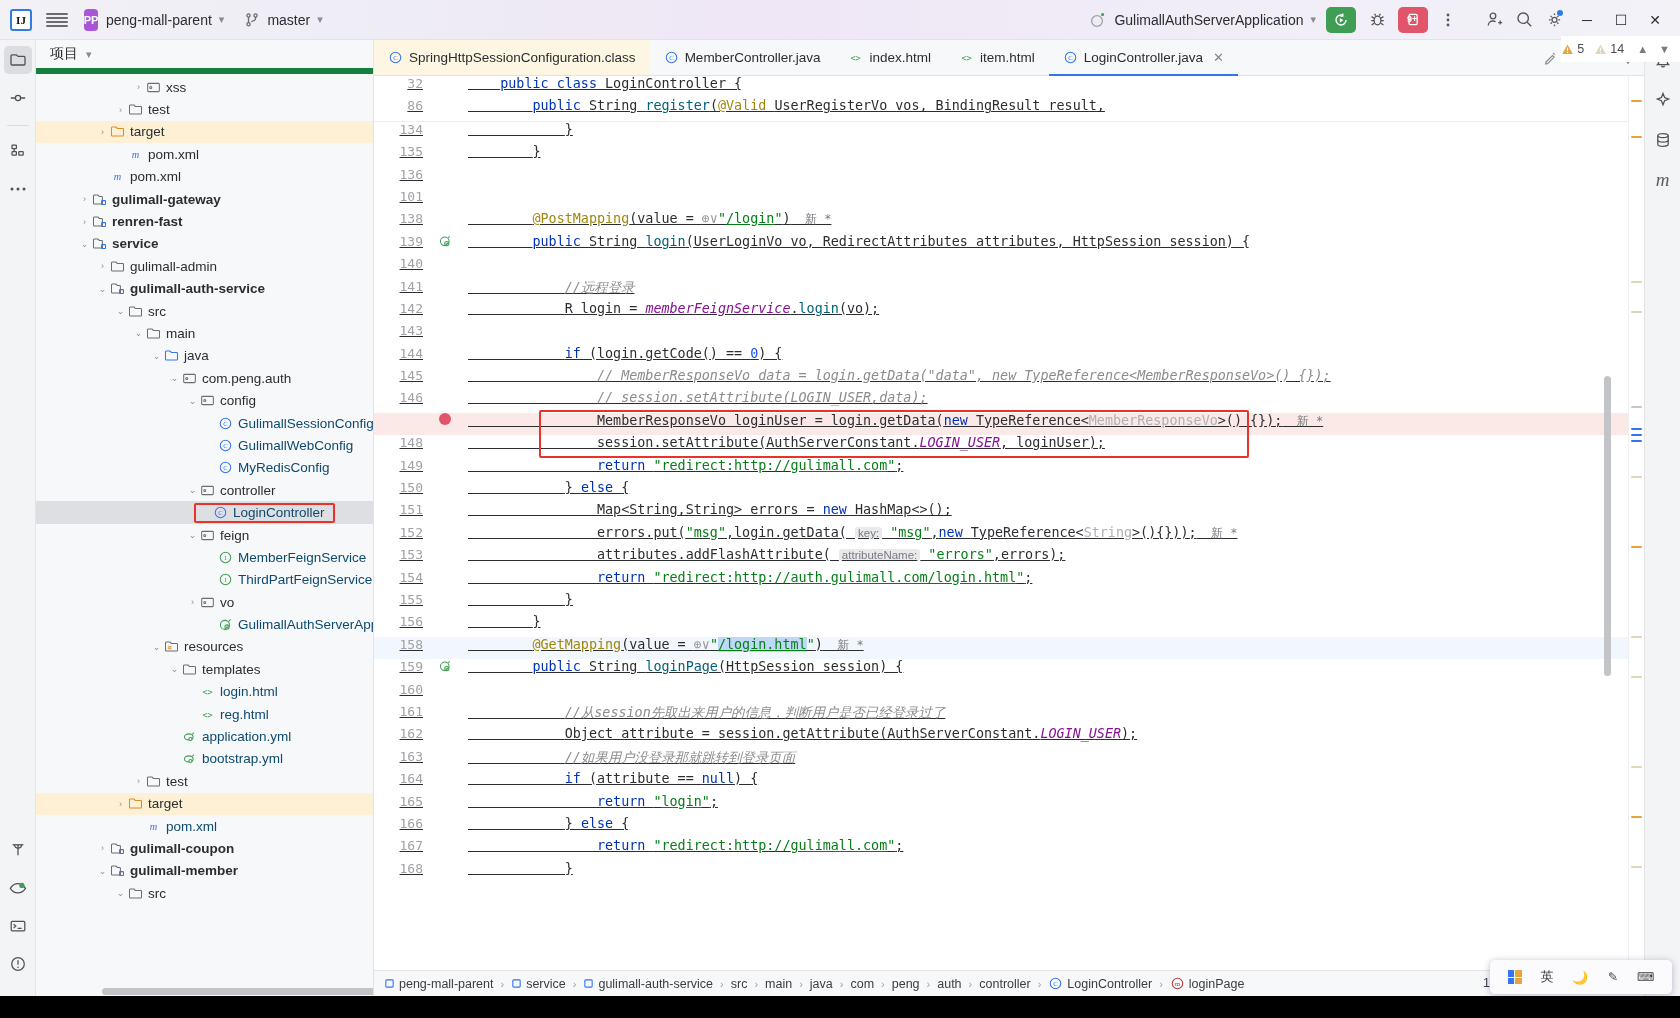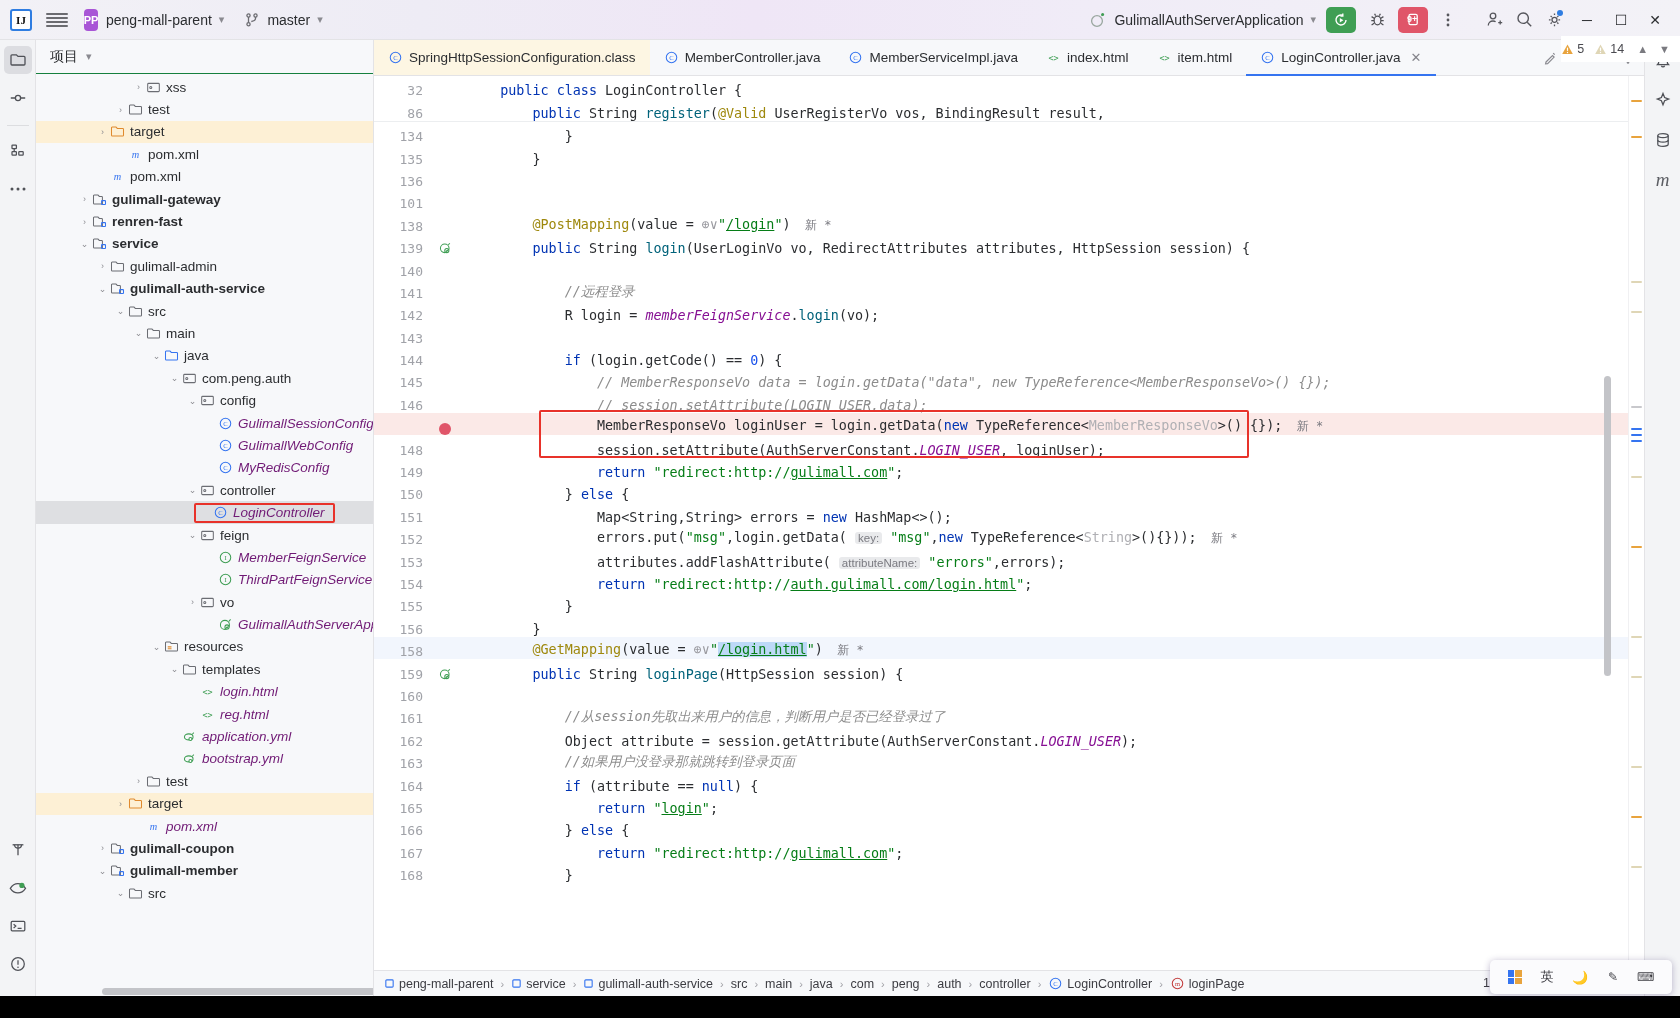--- a/index.html
+++ b/index.html
@@ -69,34 +69,34 @@
   .rail-sep { width:22px;height:1px;background:#dcdde0;margin:3px 0 11px;}
   .rail-bottom { margin-top:auto; padding-bottom:8px; display:flex;flex-direction:column;align-items:center;}
 
   
   .project {
     width: 338px; flex: 0 0 338px; background:#f7f8fa;
     border-right:1px solid #e3e3e6; display:flex;flex-direction:column; min-height:0;
   }
   .project-head {
     height:34px; flex:0 0 34px; display:flex; align-items:center; padding-left:14px;
-    font-size:14px; border-bottom:1px solid #15803d;
+    font-size:14px; border-bottom:6px solid #15803d;
   }
   .project-head .cv { margin-left:8px; color:#8a8a90; font-size:11px;}
   .tree { flex:1 1 auto; overflow:hidden; position:relative; padding-top:2px; }
   .row {
     height:22.4px; display:flex; align-items:center; font-size:13.5px; white-space:nowrap;
     position:relative;
   }
   .row.hl-target { background:#fdf0d5; }
   .row.selected-bg { background:#dedfe2; }
   .arrow { width:13px; flex:0 0 13px; color:#8b8b90; font-size:9px; display:flex;align-items:center;justify-content:center;}
   .ticon { width:17px; flex:0 0 17px; margin-right:4px; display:flex;align-items:center;justify-content:center;}
   .tlabel { color:#2b2d30; }
-  .tlabel.green { color:#701a75;font-style:italic; }
+  .tlabel.green { color:#0c4a6e; }
   .tlabel.bold { font-weight:bold; }
   .row.boxed .boxwrap {
     border:2.5px solid #e8322a; border-radius:2px; padding:0px 8px 1px 3px;
     display:flex;align-items:center;
   }
   .tree-scrollbar {
     position:absolute; left:66px; bottom:1px; height:7px; width:295px;
     background:#c3c4c8; border-radius:4px;
   }
 
@@ -127,22 +127,22 @@
     gap:4px; padding-right:10px; font-size:12.5px; color:#4a4a50; z-index:6;
     background:#fff;
   }
   .insp-chip { display:flex;align-items:center;gap:3px;}
 
   .code-wrap { flex:1 1 auto; position:relative; overflow:hidden; display:flex; min-height:0; }
 
   .code-scroll { flex:1 1 auto; position:relative; min-width:0; }
 
   .line {
-    height:22.4px; display:flex; align-items:flex-end; font-family:"DejaVu Sans Mono", monospace;
-    font-size:13.4px; white-space:pre; position:relative;
+    height:22.4px; display:flex; align-items:flex-start; font-family:"DejaVu Sans Mono", monospace;
+    font-size:13.4px; white-space:pre; position:relative;text-decoration:underline;
   }
   .ln {
     width:58px; flex:0 0 58px; text-align:right; padding-right:9px; color:#a0a2a8;
     font-family:"DejaVu Sans Mono", monospace; font-size:13px;
   }
   .gutter-ic { width:26px; flex:0 0 26px; display:flex;align-items:center;justify-content:center; }
   .code-txt { padding-left:10px; }
   .line.sticky-row { background:#fff; }
   .line.bp-line { background:#fbe9e7; }
   .line.cur-line { background:#f2f6fd; }
@@ -790,29 +790,20 @@
             <span style="color:#2b2d30">SpringHttpSessionConfiguration.class</span>
           </div>
           <div class="tab">
             <span class="ic">
               <svg width="15" height="15" viewBox="0 0 16 16" fill="none">
                 <circle cx="8" cy="8" r="5.6" fill="none" stroke="#3574f0" stroke-width="1.1"></circle>
                 <text x="8" y="11" font-size="7" text-anchor="middle" fill="#3574f0" font-family="Liberation Serif, serif">C</text>
               </svg>
             </span>
             <span style="color:#2b2d30">MemberController.java</span>
-          </div>
-          <div class="tab">
-            <span class="ic">
-              <svg width="15" height="15" viewBox="0 0 16 16" fill="none">
-                <circle cx="8" cy="8" r="5.6" fill="none" stroke="#3574f0" stroke-width="1.1"></circle>
-                <text x="8" y="11" font-size="7" text-anchor="middle" fill="#3574f0" font-family="Liberation Serif, serif">C</text>
-              </svg>
-            </span>
-            <span style="color:#2b2d30">MemberServiceImpl.java</span>
           </div>
           <div class="tab">
             <span class="ic">
               <svg width="15" height="15" viewBox="0 0 16 16" fill="none">
                 <text x="8" y="11.5" font-size="9" text-anchor="middle" fill="#3f9e54" font-family="DejaVu Sans Mono, monospace">&lt;&gt;</text>
               </svg>
             </span>
             <span style="color:#2b2d30">index.html</span>
           </div>
           <div class="tab">

